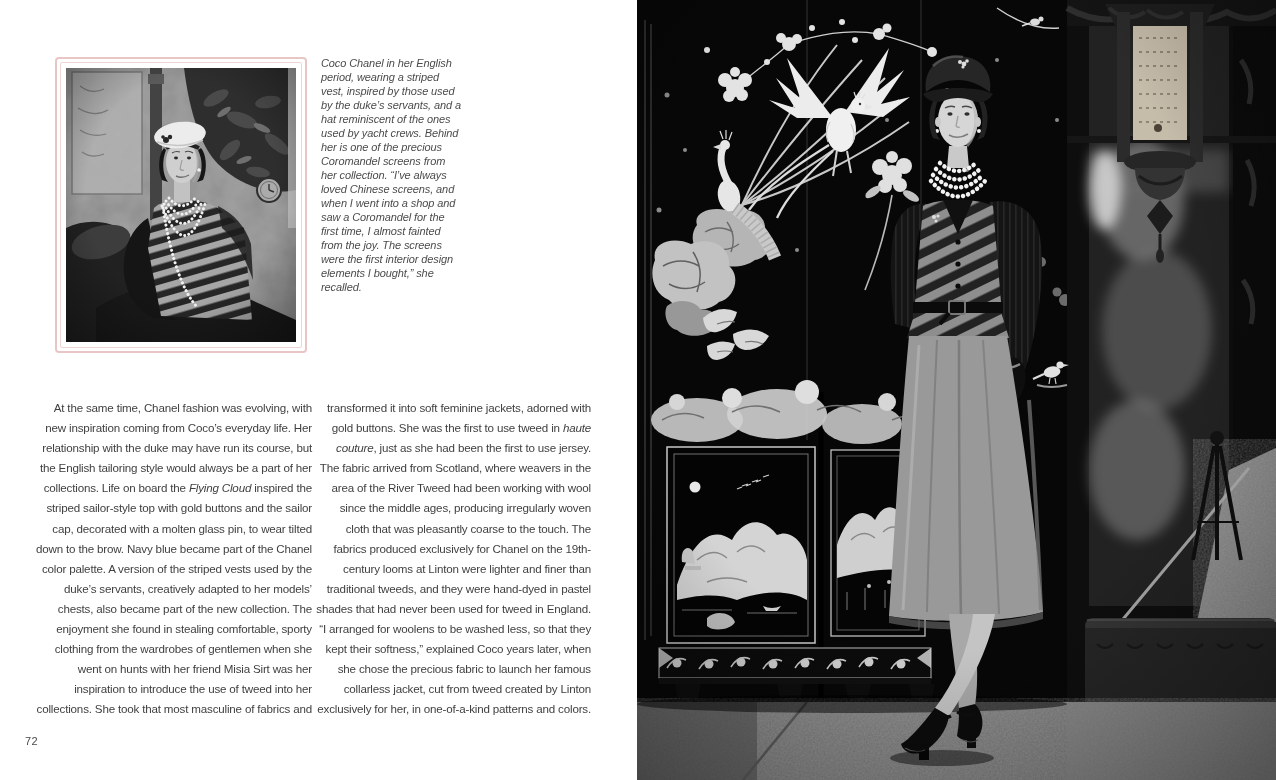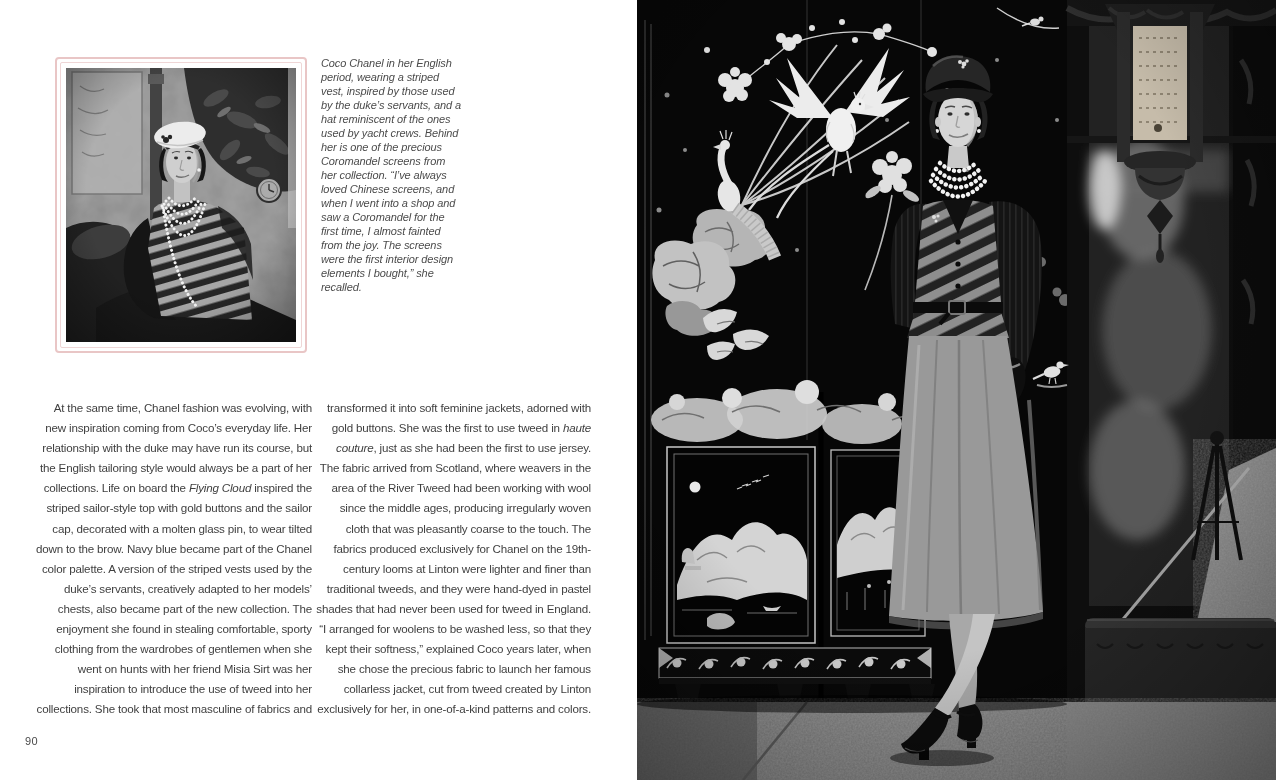--- a/index.html
+++ b/index.html
@@ -115,21 +115,21 @@
           <rect width="230" height="274" fill="url(#vig1)"></rect>
         </svg>
       </div>
     </div>
 
     <div class="caption">Coco Chanel in her English period, wearing a striped vest, inspired by those used by the duke’s servants, and a hat reminiscent of the ones used by yacht crews. Behind her is one of the precious Coromandel screens from her collection. “I’ve always loved Chinese screens, and when I went into a shop and saw a Coromandel for the first time, I almost fainted from the joy. The screens were the first interior design elements I bought,” she recalled.</div>
 
     <div class="bodycol col-left"><span>At the same time, Chanel fashion was evolving, with new inspiration coming from Coco’s everyday life. Her relationship with the duke may have run its course, but the English tailoring style would always be a part of her collections. Life on board the </span><span style="font-style: italic;">Flying Cloud</span><span> inspired the striped sailor-style top with gold buttons and the sailor cap, decorated with a molten glass pin, to wear tilted down to the brow. Navy blue became part of the Chanel color palette. A version of the striped vests used by the duke’s servants, creatively adapted to her models’ chests, also became part of the new collection. The enjoyment she found in stealing comfortable, sporty clothing from the wardrobes of gentlemen when she went on hunts with her friend Misia Sirt was her inspiration to introduce the use of tweed into her collections. She took that most masculine of fabrics and</span></div>
     <div class="bodycol col-right"><span>transformed it into soft feminine jackets, adorned with gold buttons. She was the first to use tweed in </span><span style="font-style: italic;">haute couture</span><span>, just as she had been the first to use jersey. The fabric arrived from Scotland, where weavers in the area of the River Tweed had been working with wool since the middle ages, producing irregularly woven cloth that was pleasantly coarse to the touch. The fabrics produced exclusively for Chanel on the 19th-century looms at Linton were lighter and finer than traditional tweeds, and they were hand-dyed in pastel shades that had never been used for tweed in England. “I arranged for woolens to be washed less, so that they kept their softness,” explained Coco years later, when she chose the precious fabric to launch her famous collarless jacket, cut from tweed created by Linton exclusively for her, in one-of-a-kind patterns and colors.</span></div>
 
-    <div class="page-num">90</div>
+    <div class="page-num">72</div>
   </div>
 
   <div class="main-photo">
     <svg width="639" height="780" viewBox="0 0 639 780">
       <defs>
         <pattern id="vstripes" width="17" height="17" patternUnits="userSpaceOnUse" patternTransform="rotate(-26)">
           <rect width="17" height="17" fill="#8e8e8e"></rect>
             <rect y="8.5" width="17" height="8.5" fill="#222222"></rect>
         </pattern>
         <pattern id="ribs" width="6" height="6" patternUnits="userSpaceOnUse">

